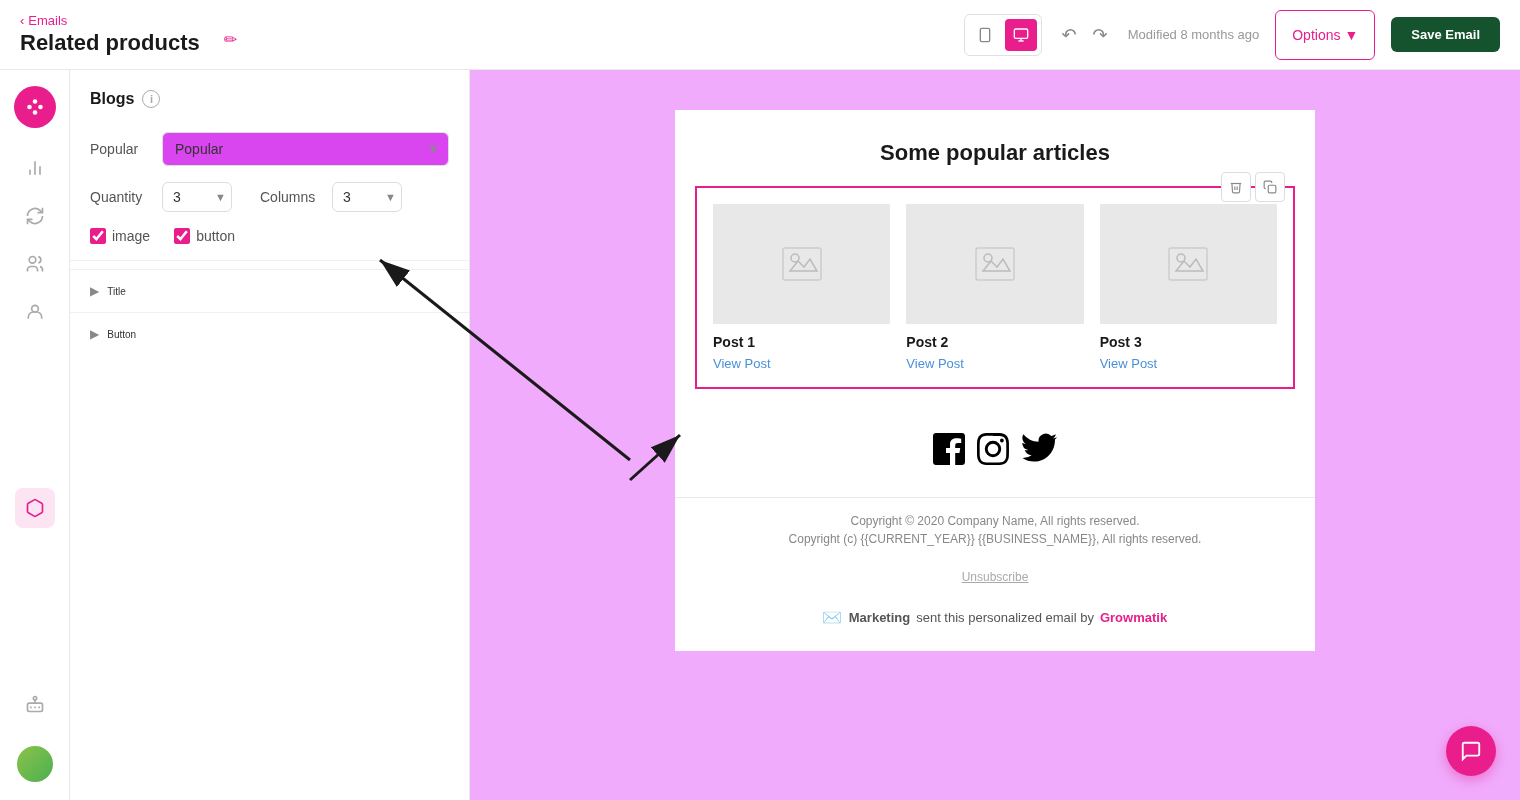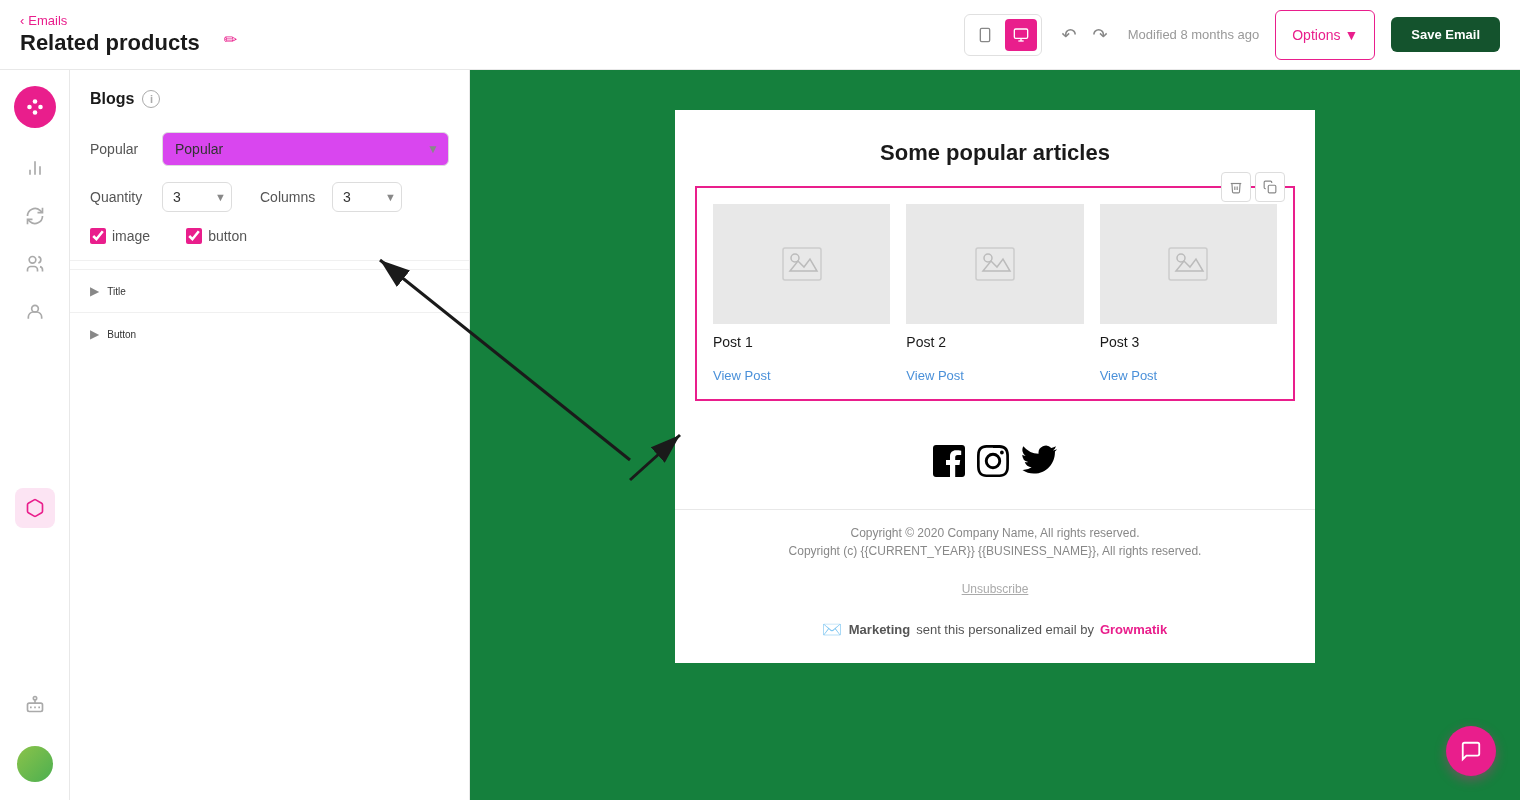--- a/index.html
+++ b/index.html
@@ -255,21 +255,21 @@
       right: 6px;
       top: 50%;
       transform: translateY(-50%);
       pointer-events: none;
       color: #888;
       font-size: 11px;
     }
     .checkbox-row {
       display: flex;
       align-items: center;
-      gap: 36px;
+      gap: 24px;
       padding: 8px 20px;
     }
     .checkbox-item {
       display: flex;
       align-items: center;
       gap: 6px;
       cursor: pointer;
     }
     .checkbox-item input[type="checkbox"] {
       width: 16px;
@@ -301,21 +301,21 @@
     .accordion-title {
       font-size: 10px;
       color: #333;
       font-weight: 500;
     }
 
     
     .content-area {
       flex: 1;
       overflow-y: auto;
-      background: #15803d;
+      background: #f0abfc;
       padding: 40px;
       display: flex;
       flex-direction: column;
       align-items: center;
     }
     .email-canvas {
       background: #fff;
       width: 640px;
       max-width: 100%;
     }
@@ -368,23 +368,23 @@
     .post-image {
       background: #e8e8e8;
       height: 120px;
       display: flex;
       align-items: center;
       justify-content: center;
       margin-bottom: 10px;
     }
     .post-title {
       font-size: 14px;
-      font-weight: 400;
+      font-weight: 700;
       color: #1a1a1a;
-      margin-bottom: 18px;
+      margin-bottom: 6px;
     }
     .view-post-link {
       font-size: 13px;
       color: #4a90d9;
       cursor: pointer;
       text-decoration: none;
     }
 
     
     .social-section {

